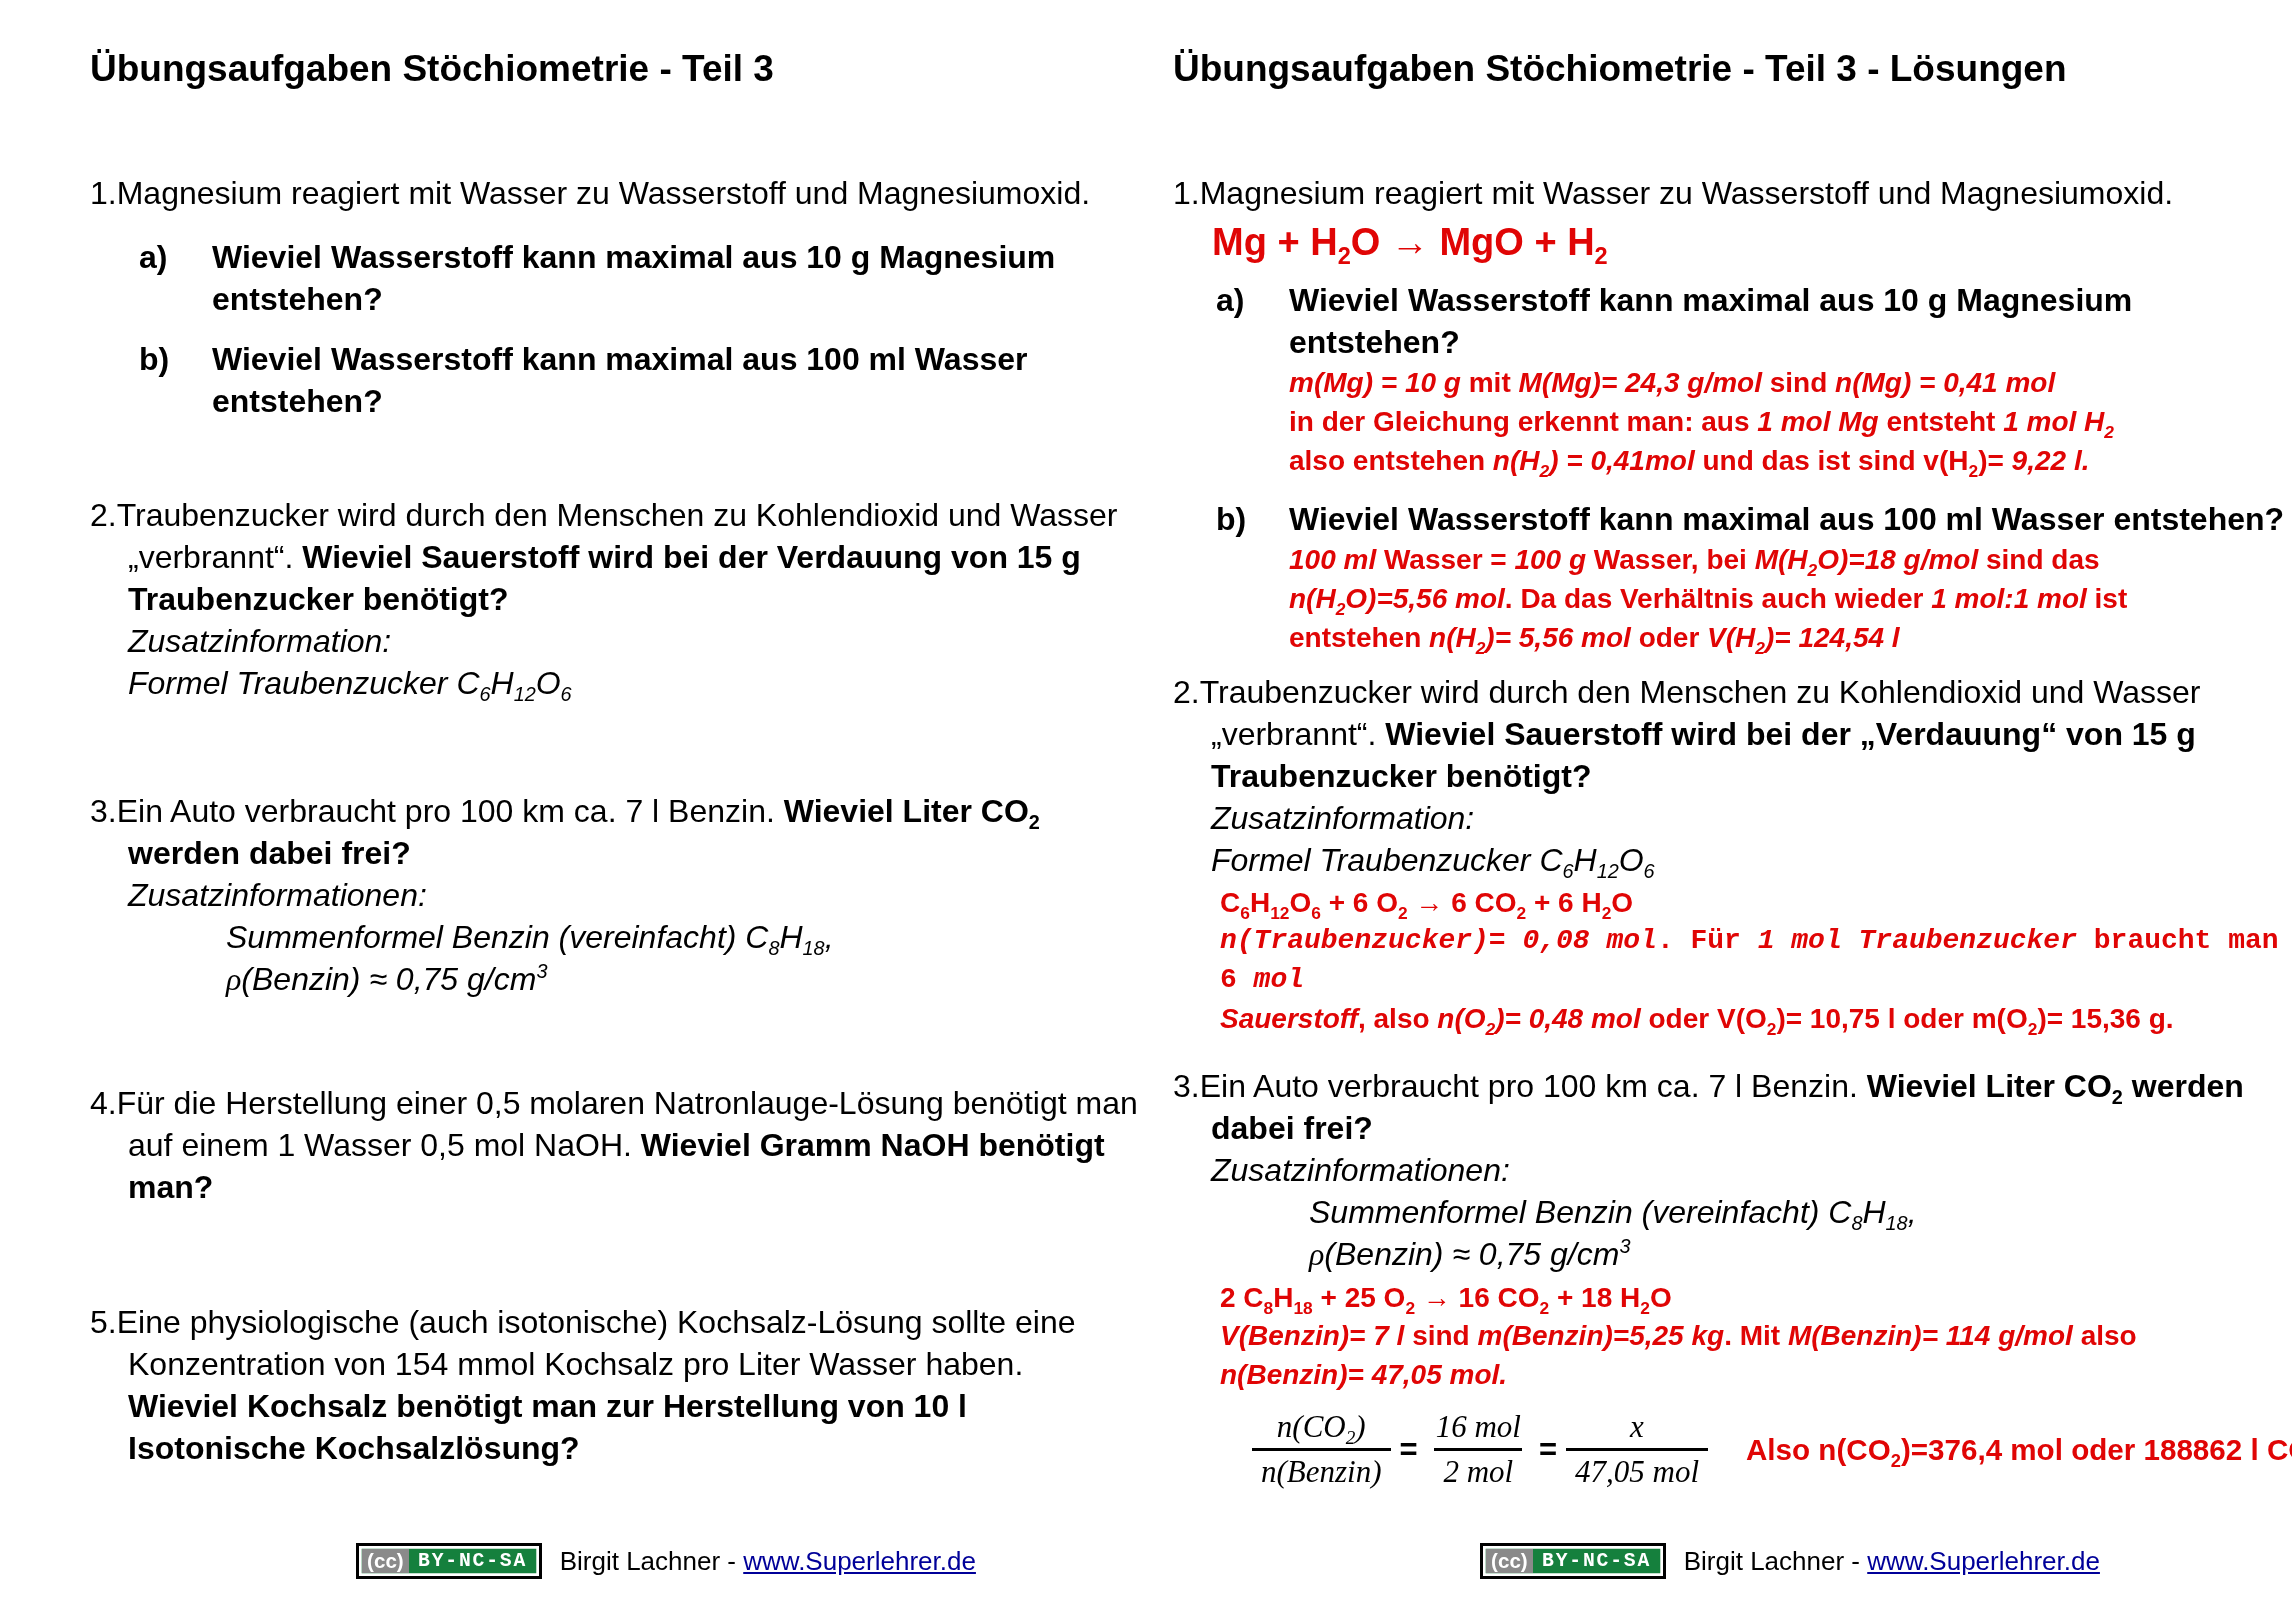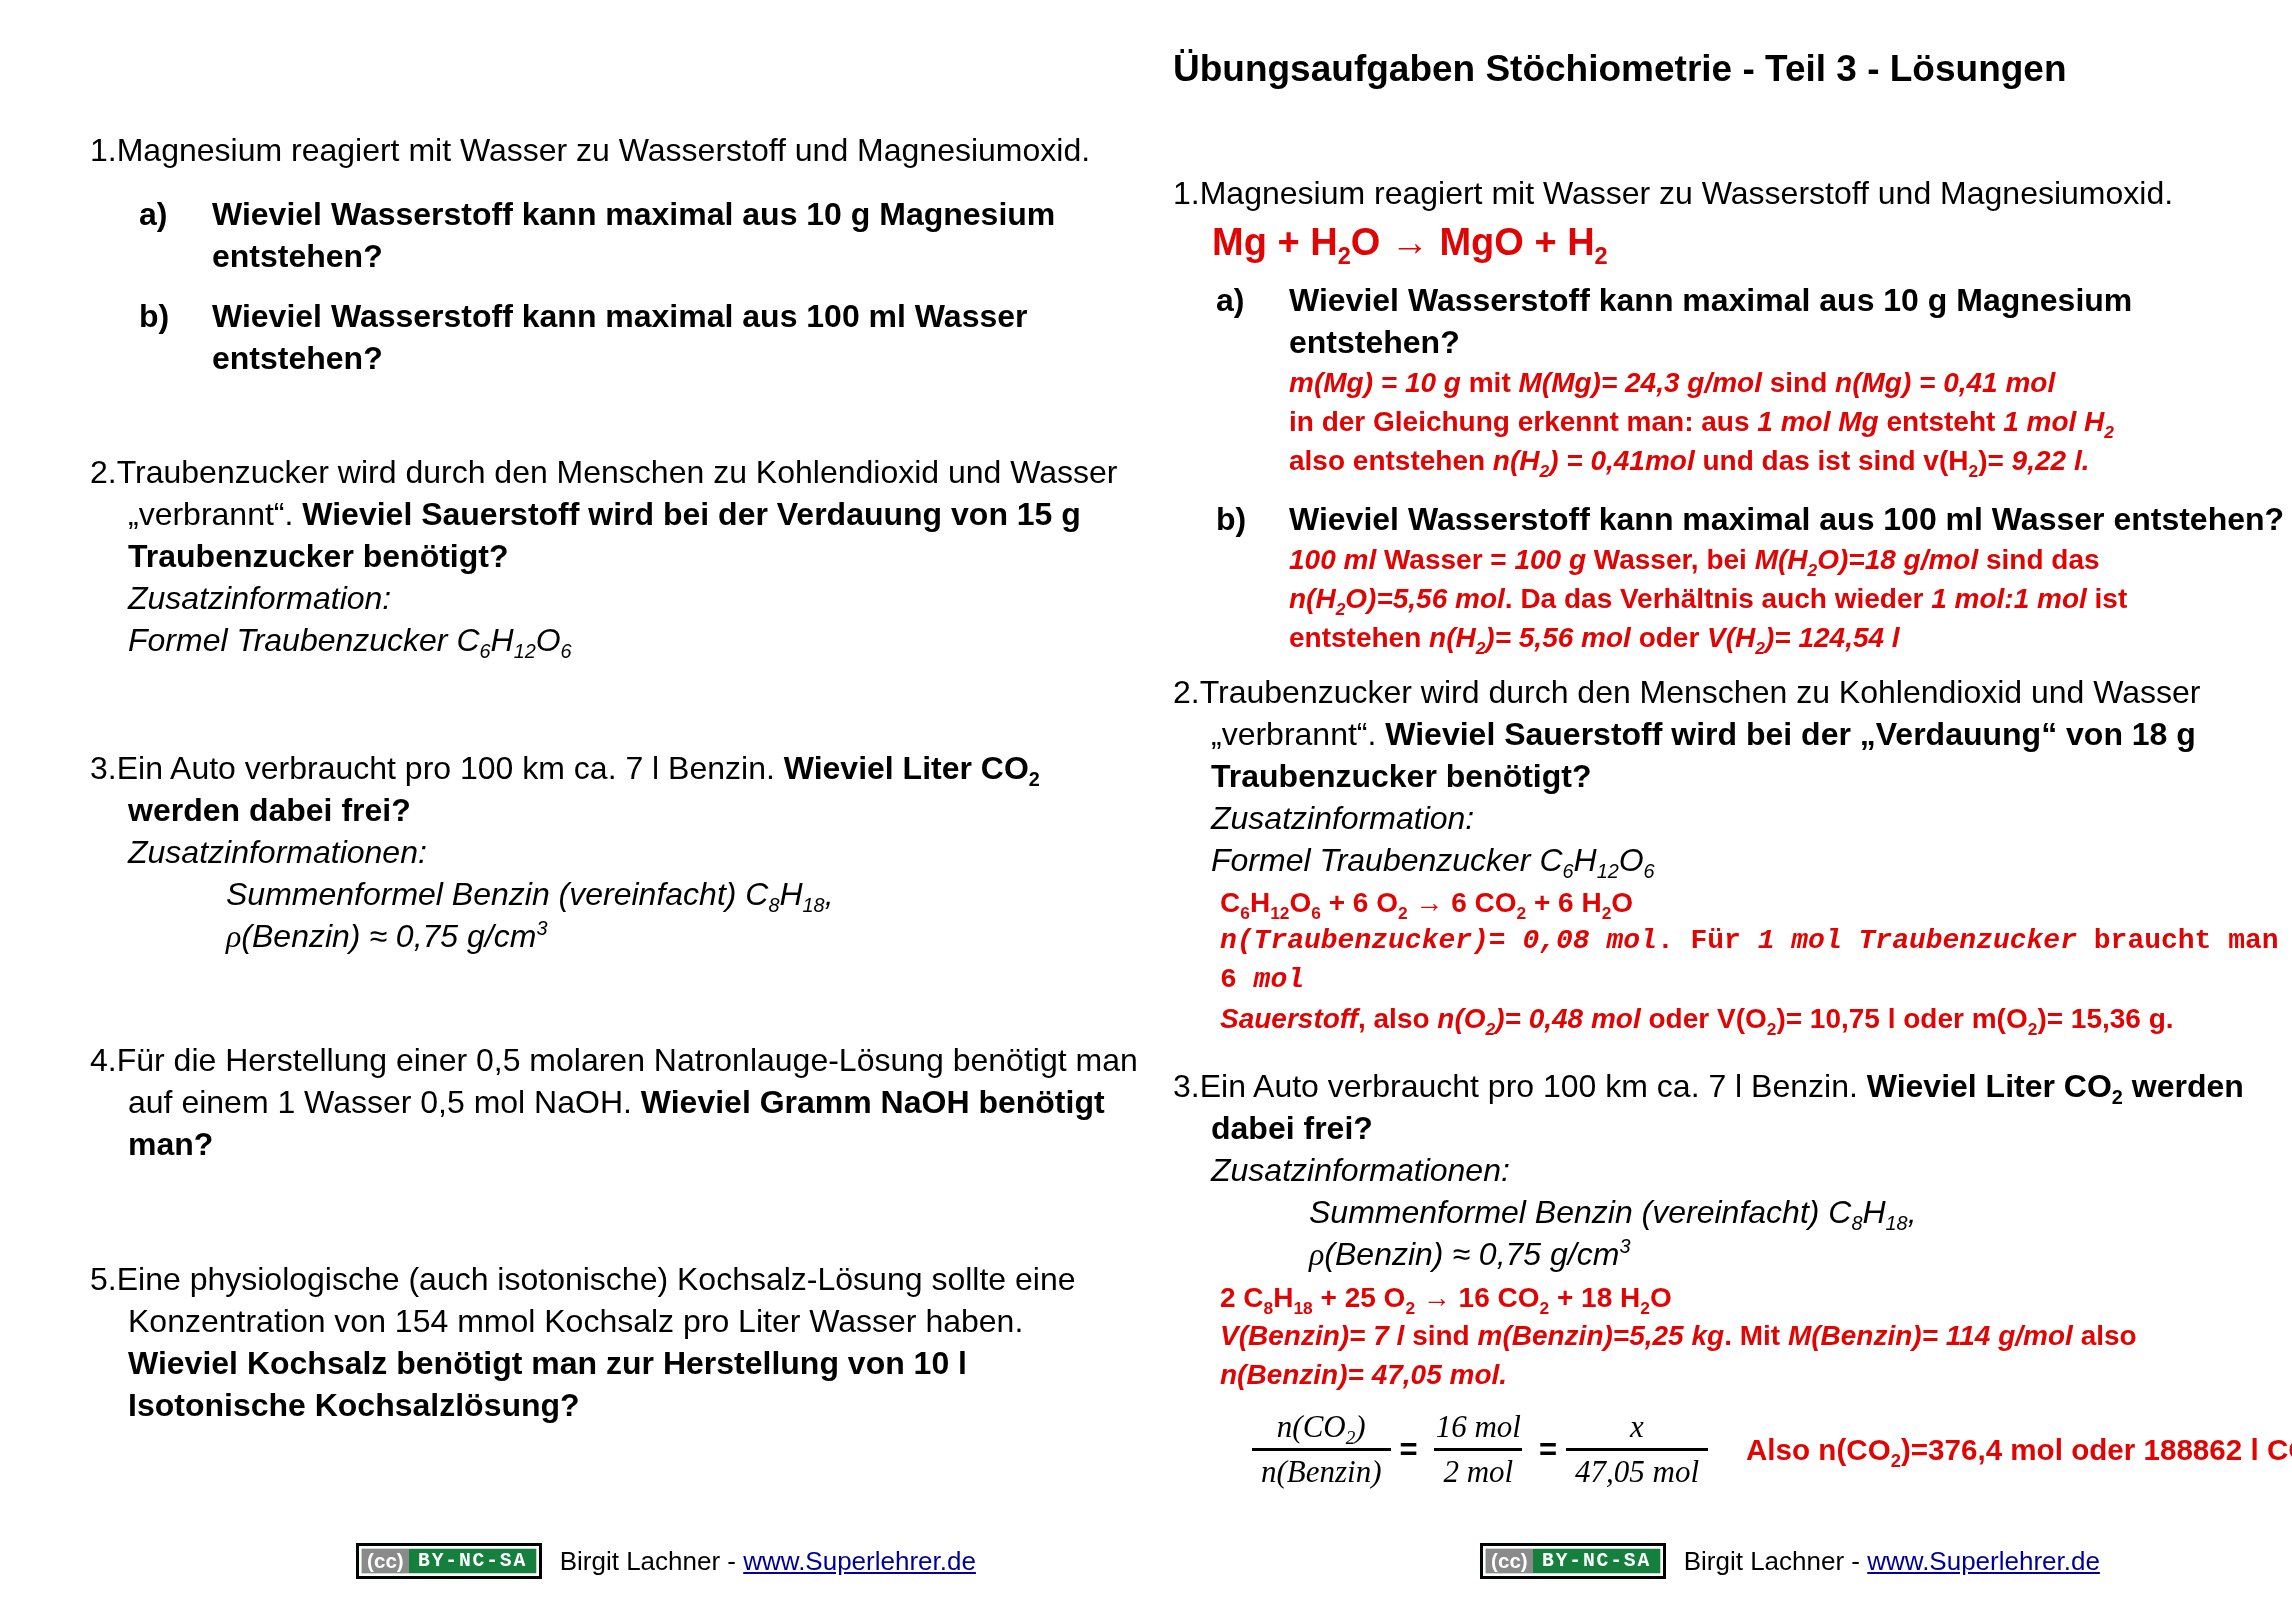--- a/index.html
+++ b/index.html
@@ -56,20 +56,21 @@
   .mt-itemr{margin-top:18px;}
   .mt-q2r{margin-top:14.3px;}
   .mt-q3r{margin-top:27px;}
   .mt-eq2{margin-top:3.6px;}
   .mt-eq3{margin-top:5.4px;}
 </style>
 </head>
 <body>
 
 <div class="col col-left">
+  <div class="doc-title">Übungsaufgaben Stöchiometrie - Teil 3</div>
 
   <div class="q mt-q1"><span>1.Magnesium reagiert mit Wasser zu Wasserstoff und Magnesiumoxid.</span></div>
 
   <div class="item mt-item">
     <span class="lab">a)</span>
     <span><span class="b">Wieviel Wasserstoff kann maximal aus 10 g Magnesium entstehen?</span></span>
   </div>
   <div class="item mt-item2">
     <span class="lab">b)</span>
     <span><span class="b">Wieviel Wasserstoff kann maximal aus 100 ml Wasser entstehen?</span></span>
@@ -104,21 +105,21 @@
   <div class="red sol"><span>also entstehen </span><span class="i">n(H</span><sub class="i">2</sub><span class="i">) = 0,41mol</span><span> und das ist sind v(H</span><sub>2</sub><span>)= </span><span class="i">9,22 l.</span></div>
 
   <div class="item mt-itemr">
     <span class="lab">b)</span>
     <span><span class="b">Wieviel Wasserstoff kann maximal aus 100 ml Wasser entstehen?</span></span>
   </div>
   <div class="red sol"><span class="i">100 ml</span><span> Wasser = </span><span class="i">100 g</span><span> Wasser, bei </span><span class="i">M(H</span><sub class="i">2</sub><span class="i">O)=18 g/mol</span><span> sind das</span></div>
   <div class="red sol"><span class="i">n(H</span><sub class="i">2</sub><span class="i">O)=5,56 mol</span><span>. Da das Verhältnis auch wieder </span><span class="i">1 mol:1 mol</span><span> ist</span></div>
   <div class="red sol"><span>entstehen </span><span class="i">n(H</span><sub class="i">2</sub><span class="i">)= 5,56 mol</span><span> oder </span><span class="i">V(H</span><sub class="i">2</sub><span class="i">)= 124,54 l</span></div>
 
-  <div class="q mt-q2r"><span>2.Traubenzucker wird durch den Menschen zu Kohlendioxid und Wasser „verbrannt“. </span><span class="b">Wieviel Sauerstoff wird bei der „Verdauung“ von 18 g Traubenzucker benötigt?</span></div>
+  <div class="q mt-q2r"><span>2.Traubenzucker wird durch den Menschen zu Kohlendioxid und Wasser „verbrannt“. </span><span class="b">Wieviel Sauerstoff wird bei der „Verdauung“ von 15 g Traubenzucker benötigt?</span></div>
   <div class="info"><span class="i">Zusatzinformation:</span></div>
   <div class="info"><span class="i">Formel Traubenzucker C</span><sub class="i">6</sub><span class="i">H</span><sub class="i">12</sub><span class="i">O</span><sub class="i">6</sub></div>
   <div class="red eq-sm mt-eq2"><span>C</span><sub>6</sub><span>H</span><sub>12</sub><span>O</span><sub>6</sub><span> + 6 O</span><sub>2</sub><span> → 6 CO</span><sub>2</sub><span> + 6 H</span><sub>2</sub><span>O</span></div>
   <div class="red sol" style="margin-left:47px;font-family:Liberation Mono, monospace;"><span class="i">n(Traubenzucker)=  0,08 mol</span><span>. Für </span><span class="i">1 mol Traubenzucker</span><span> braucht man 6 </span><span class="i">mol</span></div>
   <div class="red sol" style="margin-left:47px;"><span class="i">Sauerstoff</span><span>, also </span><span class="i">n(O</span><sub class="i">2</sub><span class="i">)= 0,48 mol</span><span> oder V(O</span><sub>2</sub><span>)= 10,75 l oder m(O</span><sub>2</sub><span>)= 15,36 g.</span></div>
 
   <div class="q mt-q3r"><span>3.Ein Auto verbraucht pro 100 km ca. 7 l Benzin. </span><span class="b">Wieviel Liter CO</span><sub class="b">2</sub><span class="b"> werden dabei frei?</span></div>
   <div class="info"><span class="i">Zusatzinformationen:</span></div>
   <div class="info info-deep"><span class="i">Summenformel Benzin (vereinfacht) C</span><sub class="i">8</sub><span class="i">H</span><sub class="i">18</sub><span class="i">,</span></div>
   <div class="info info-deep"><span class="i sf">ρ</span><span class="i">(Benzin) </span><span class="i">≈ 0,75 g/cm</span><sup class="i">3</sup></div>

